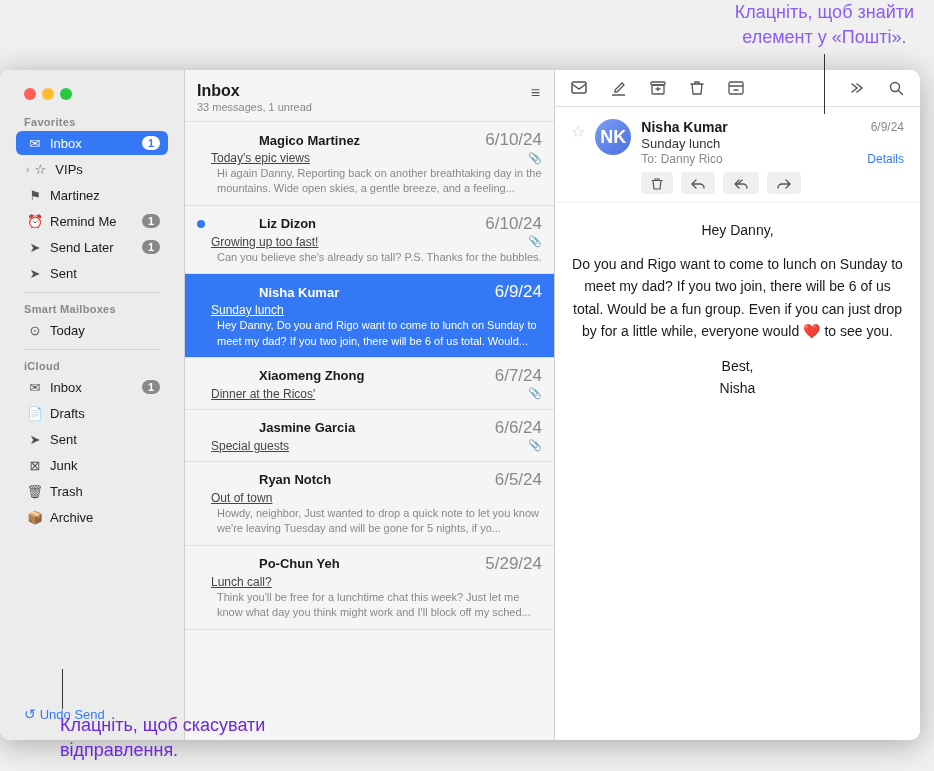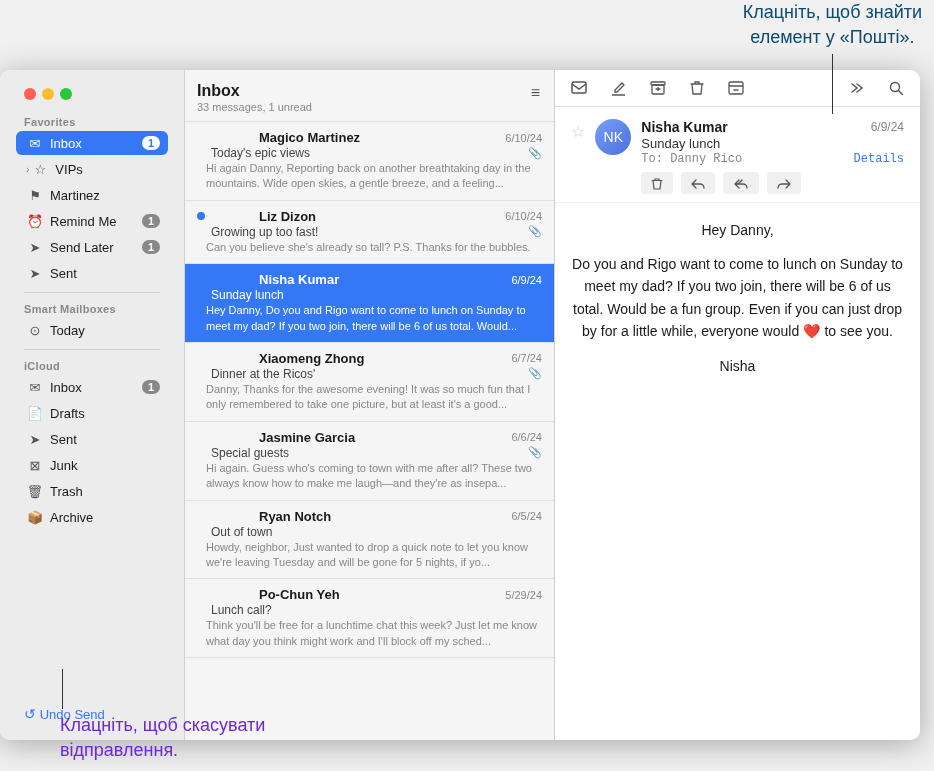--- a/index.html
+++ b/index.html
@@ -9,24 +9,24 @@
       width: 934px;
       height: 771px;
       overflow: hidden;
       position: relative;
     }
 
     
     .callout-top-right {
       position: absolute;
       top: 0;
-      right: 12px;
+      right: 20px;
       text-align: center;
       font-size: 18px;
-      color: #0c4a6e;
+      color: #8b5cf6;
       line-height: 1.4;
       z-index: 100;
       pointer-events: none;
     }
     .callout-top-right .callout-line {
       width: 1px;
       height: 60px;
       background: #333;
       margin: 4px auto 0;
     }
@@ -240,45 +240,46 @@
     }
 
     .msg-sender {
       font-size: 13px;
       font-weight: 600;
       color: #1a1a1a;
       padding-left: 48px;
     }
 
     .msg-date {
-      font-size: 11px;
+      font-size: 17px;
       color: #888;
     }
 
     .msg-subject-row {
       display: flex;
       align-items: center;
       justify-content: space-between;
       margin-left: 14px;
     }
 
     .msg-subject {
       font-size: 12px;
       color: #444;
+      text-decoration: underline;
     }
 
     .msg-attachment-icon {
       font-size: 11px;
       color: #888;
     }
 
     .msg-preview {
       font-size: 11px;
       color: #888;
-      margin-left: 9px;
+      margin-left: 20px;
       margin-top: 1px;
       display: -webkit-box;
       -webkit-line-clamp: 2;
       -webkit-box-orient: vertical;
       overflow: hidden;
       line-height: 1.4;
     }
 
     
     .detail-panel {
@@ -328,22 +329,22 @@
 
     .avatar {
       width: 36px;
       height: 36px;
       border-radius: 50%;
       background: linear-gradient(135deg, #7b9ef7 0%, #4a6ee0 100%);
       display: flex;
       align-items: center;
       justify-content: center;
       color: #fff;
-      font-size: 14px;
-      font-weight: 400;
+      font-size: 18px;
+      font-weight: 700;
       flex-shrink: 0;
     }
 
     .detail-meta {
       flex: 1;
     }
 
     .detail-sender-row {
       display: flex;
       align-items: center;
@@ -365,21 +366,20 @@
       font-size: 13px;
       color: #333;
       margin: 1px 0;
     }
 
     .detail-to-row {
       display: flex;
       align-items: center;
       justify-content: space-between;
       margin-top: 1px;
-      font-family: Liberation Mono, monospace;
     }
 
     .detail-to {
       font-size: 12px;
       color: #888;
     }
 
     .details-link {
       font-size: 12px;
       color: #3478f6;
@@ -603,35 +603,33 @@
         <div class="msg-sender-area">
           <div class="unread-dot-placeholder"></div>
           <span class="msg-sender">Xiaomeng Zhong</span>
         </div>
         <span class="msg-date">6/7/24</span>
       </div>
       <div class="msg-subject-row">
         <span class="msg-subject">Dinner at the Ricos'</span>
         <span class="msg-attachment-icon">📎</span>
       </div>
-      <div class="msg-preview">Danny, Thanks for the awesome evening! It was so much fun that I only remembered to take one picture, but at least it's a good...</div>
     </div>
         <div class="message-item">
       <div class="msg-row1">
         <div class="msg-sender-area">
           <div class="unread-dot-placeholder"></div>
           <span class="msg-sender">Jasmine Garcia</span>
         </div>
         <span class="msg-date">6/6/24</span>
       </div>
       <div class="msg-subject-row">
         <span class="msg-subject">Special guests</span>
         <span class="msg-attachment-icon">📎</span>
       </div>
-      <div class="msg-preview">Hi again. Guess who's coming to town with me after all? These two always know how to make me laugh—and they're as insepa...</div>
     </div>
         <div class="message-item">
       <div class="msg-row1">
         <div class="msg-sender-area">
           <div class="unread-dot-placeholder"></div>
           <span class="msg-sender">Ryan Notch</span>
         </div>
         <span class="msg-date">6/5/24</span>
       </div>
       <div class="msg-subject-row">
@@ -746,20 +744,21 @@
         </div>
       </div>
     </div>
 
     <div class="detail-body">
       <div class="greeting">Hey Danny,</div>
       <div class="body-text">
         Do you and Rigo want to come to lunch on Sunday to meet my dad? If you two join, there will be 6 of us total. Would be a fun group. Even if you can just drop by for a little while, everyone would <span style="color:#e0102b;">❤️</span> to see you.
       </div>
       <div class="signature">
+        <div>Best,</div>
         <div>Nisha</div>
       </div>
     </div>
   </div>
 
 </div>
 
 <div class="callout-bottom-left">
   <div class="callout-line"></div>
   <span>Клацніть, щоб скасувати</span><br>

